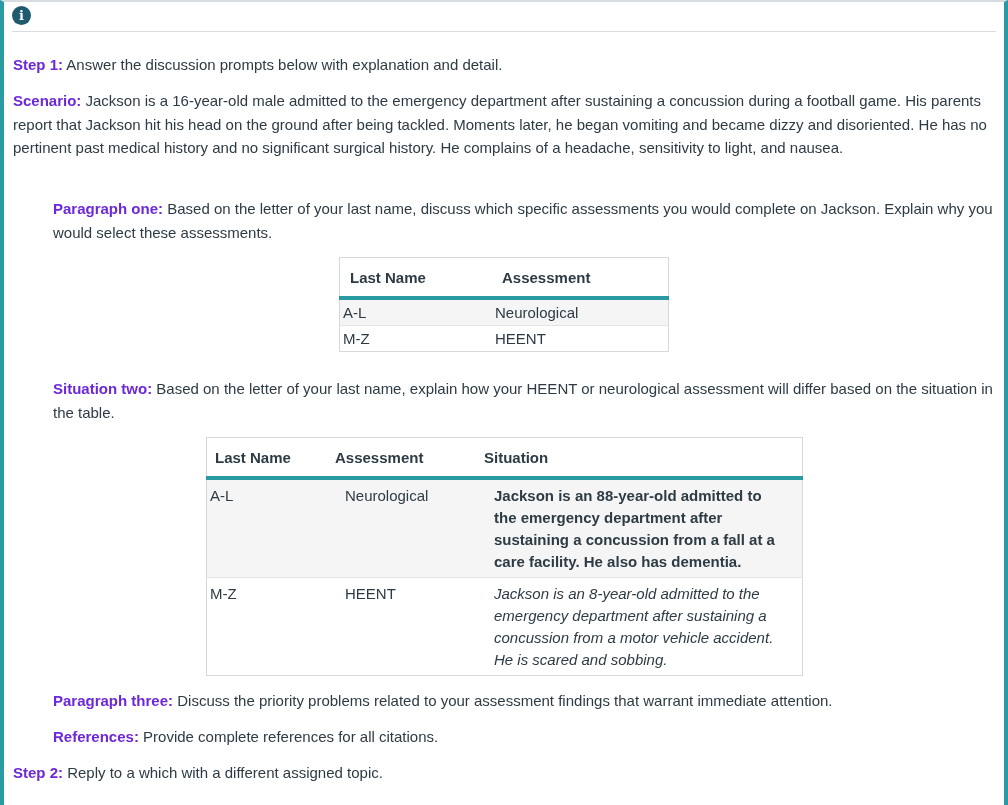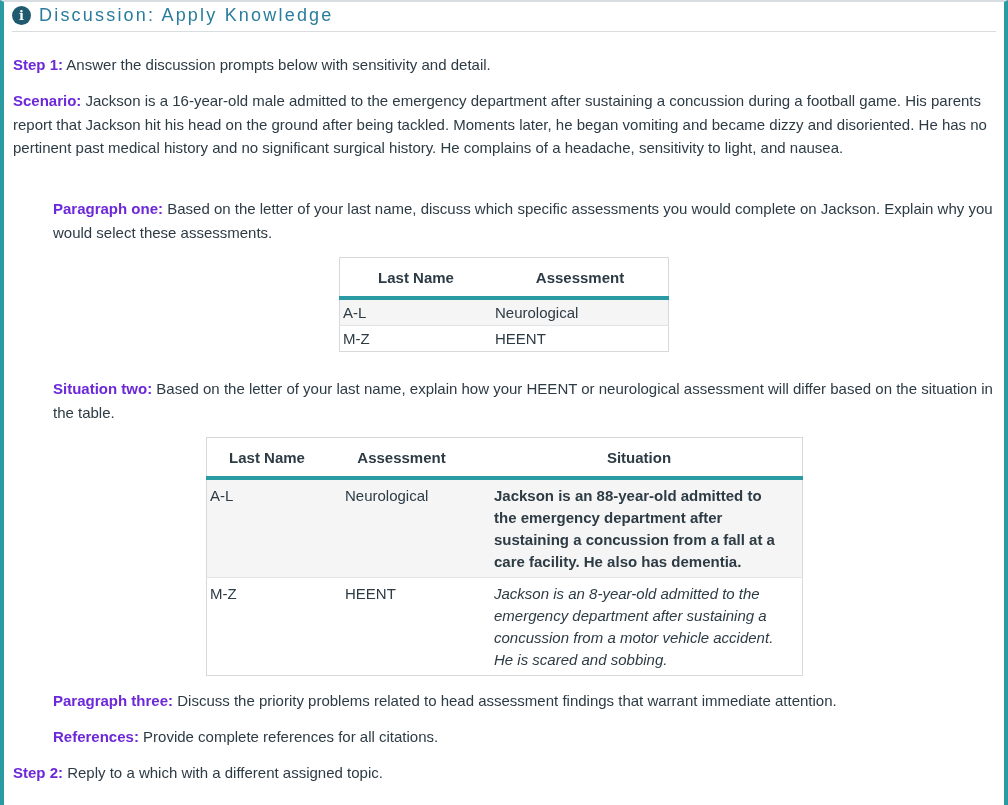--- a/index.html
+++ b/index.html
@@ -27,42 +27,41 @@
       margin-right: 8px; margin-top: -4px;
     }
     .title {
       font-size: 18px; letter-spacing: 2.2px; color: #2a7c9c; margin-top: -4px;
     }
     .p {
       position: absolute; font-size: 15px; line-height: 23.5px; color: #2d3b45;
     }
     .p b { color: #6d28d9; }
     table { border-collapse: collapse; position: absolute; font-size: 15px; color: #2d3b45; }
-    table th { text-align: center; font-weight: bold; }
+    table th { text-align: left; font-weight: bold; }
     .t1 { left: 339px; top: 257px; width: 330px; border: 1px solid #d5d9dc; }
     .t1 th { height: 38px; padding: 0 10px; border-bottom: 4px solid #2a9ba3; }
     .t1 td { height: 25px; padding: 0 3px; border-top: 1px solid #e2e5e7; }
     .t1 tr.odd td { background: #f5f5f5; }
     .t2 { left: 206px; top: 437px; width: 597px; border: 1px solid #d5d9dc; }
     .t2 th { height: 38px; padding: 0 8px; border-bottom: 4px solid #2a9ba3; }
     .t2 td { vertical-align: top; padding: 5px 3px 4px 3px; line-height: 22px; border-top: 1px solid #e2e5e7; }
     .t2 tr.odd td { background: #f5f5f5; }
   </style>
 </head>
 <body>
 
 <div class="frame"></div>
 
 <div class="header">
   <span class="info-icon">i</span>
-  <span class="title">Discussion: Apply Knowledge</span>
 </div>
 
 <div class="p" style="left:13px; top:53px; width:980px;">
-  <b>Step 1:</b><span> Answer the discussion prompts below with sensitivity and detail.</span>
+  <b>Step 1:</b><span> Answer the discussion prompts below with explanation and detail.</span>
 </div>
 
 <div class="p" style="left:13px; top:89px; width:982px;">
   <b>Scenario:</b><span> Jackson is a 16-year-old male admitted to the emergency department after sustaining a concussion during a football game. His parents report that Jackson hit his head on the ground after being tackled. Moments later, he began vomiting and became dizzy and disoriented. He has no pertinent past medical history and no significant surgical history. He complains of a headache, sensitivity to light, and nausea.</span>
 </div>
 
 <div class="p" style="left:53px; top:197px; width:945px;">
   <b>Paragraph one:</b><span> Based on the letter of your last name, discuss which specific assessments you would complete on Jackson. Explain why you would select these assessments.</span>
 </div>
 
@@ -105,21 +104,21 @@
     </tr>
     <tr>
       <td>M-Z</td>
       <td style="padding-left:18px;">HEENT</td>
       <td style="padding-left:18px; padding-right:20px;font-style:italic;">Jackson is an 8-year-old admitted to the emergency department after sustaining a concussion from a motor vehicle accident. He is scared and sobbing.</td>
     </tr>
   </tbody>
 </table>
 
 <div class="p" style="left:53px; top:689px; width:945px;">
-  <b>Paragraph three:</b><span> Discuss the priority problems related to head assessment findings that warrant immediate attention.</span>
+  <b>Paragraph three:</b><span> Discuss the priority problems related to your assessment findings that warrant immediate attention.</span>
 </div>
 
 <div class="p" style="left:53px; top:725px; width:945px;">
   <b>References:</b><span> Provide complete references for all citations.</span>
 </div>
 
 <div class="p" style="left:13px; top:761px; width:980px;">
   <b>Step 2:</b><span> Reply to a which with a different assigned topic.</span>
 </div>
 

